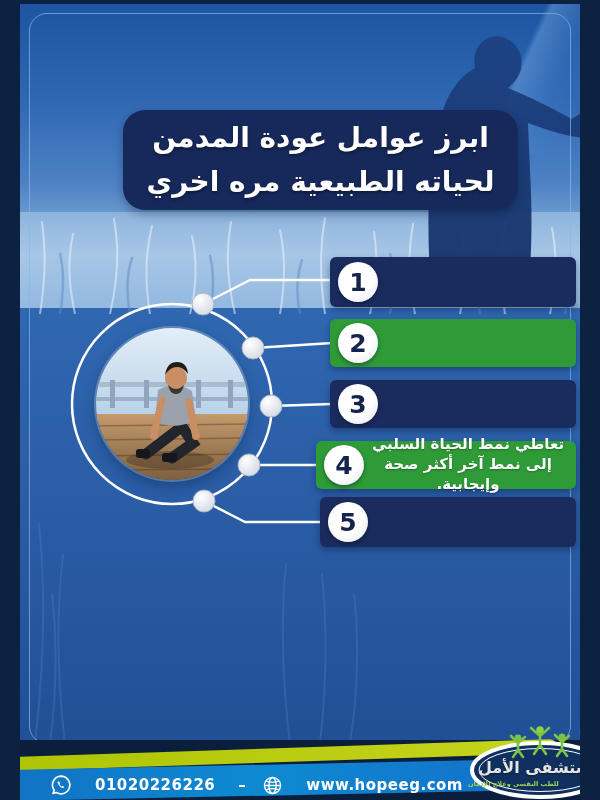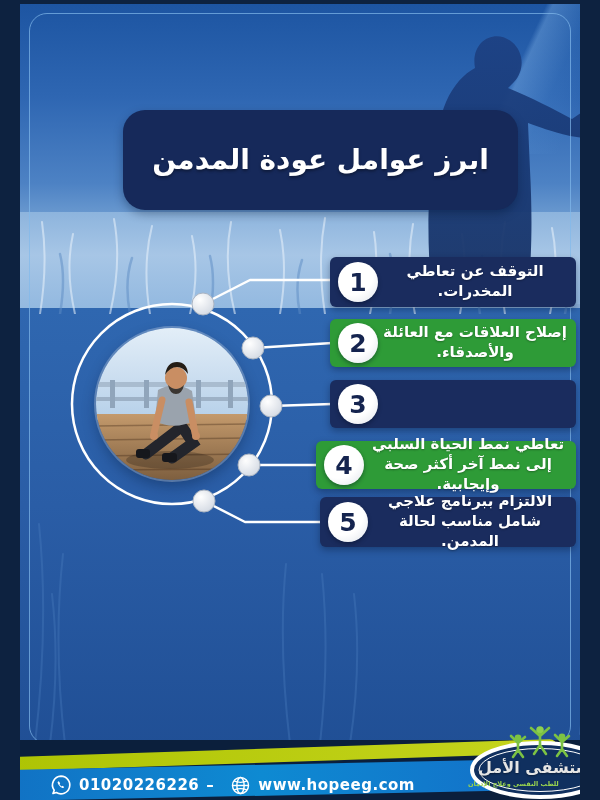--- a/index.html
+++ b/index.html
@@ -95,21 +95,21 @@
   }
   .contact-bar {
     position:absolute; left:-10px; top:766px; width:630px; height:31px;
     background:linear-gradient(90deg,#1172c4 0%,#0e8ad2 40%,#1565c4 100%);
     transform:rotate(-1.2deg); transform-origin:left center; z-index:7;
   }
   .contact-content {
     position:absolute; left:0; top:766px; width:600px; height:30px; z-index:8;
     display:flex; align-items:center; color:#ffffff;
   }
-  .phone-group, .web-group { display:flex; align-items:center; gap:7px;text-align:right; }
+  .phone-group, .web-group { display:flex; align-items:center; gap:23px;text-align:right; }
   .phone-group { margin-left:30px; }
   .web-group { margin-left:16px; }
   .contact-text { font-weight:bold; font-size:15px; letter-spacing:.5px; white-space:nowrap; }
   .footer-icon { display:block; }
   
   .logo {
     position:absolute; left:448px; top:718px; width:144px; height:78px; z-index:9;
   }
   .logo svg { position:absolute; left:0; top:0; }
   .logo-name {
@@ -186,20 +186,21 @@
       <path d="M330,430 q12,-80 4,-150"></path>
         <path d="M30,430 q10,-80 2,-150"></path>
         <path d="M575,300 q8,-60 2,-110"></path>
     </g>
   </svg>
 
   <div class="frame-line"></div>
 
   <div class="title-banner">
     <div class="title-line">ابرز عوامل عودة المدمن</div>
+    <div class="title-line">لحياته الطبيعية مره اخري</div>
   </div>
 
   <svg class="connectors" width="600" height="800" viewBox="0 0 600 800">
     <defs>
       <radialGradient id="dotGrad" cx="0.35" cy="0.3" r="0.9">
         <stop offset="0" stop-color="#ffffff"></stop>
           <stop offset="1" stop-color="#ccd3de"></stop>
       </radialGradient>
     </defs>
     <circle cx="152" cy="400" r="100" fill="none" stroke="#ffffff" stroke-width="2.5"></circle>
@@ -260,36 +261,33 @@
         <circle cx="100" cy="108" r="4" fill="#c98e63"></circle>
         <circle cx="80" cy="50" r="11" fill="#c98e63"></circle>
         <path d="M69,47 q2,-13 12,-13 q10,0 11,12 q-5,-7 -11,-7 q-7,0 -12,8 z" fill="#241d16"></path>
         <path d="M72,57 q8,8 16,0 q-2,9 -8,9 q-6,0 -8,-9 z" fill="#2a231c" opacity=".85"></path>
       </g>
     </svg>
   </div>
 
   <div class="banner navy b1">
     <div class="num-circle">1</div>
-    <div class="banner-text">التوقف عن تعاطي المخدرات.</div>
   </div>
   <div class="banner green b2">
     <div class="num-circle">2</div>
-    <div class="banner-text">إصلاح العلاقات مع العائلة والأصدقاء.</div>
   </div>
   <div class="banner navy b3">
     <div class="num-circle">3</div>
   </div>
   <div class="banner green b4">
     <div class="num-circle">4</div>
     <div class="banner-text">تعاطي نمط الحياة السلبي إلى نمط آخر أكثر صحة وإيجابية.</div>
   </div>
   <div class="banner navy b5">
     <div class="num-circle">5</div>
-    <div class="banner-text">الالتزام ببرنامج علاجي شامل مناسب لحالة المدمن.</div>
   </div>
 
   <div class="footer-base"></div>
   <div class="lime-stripe"></div>
   <div class="contact-bar"></div>
 
   <div class="contact-content">
     <div class="phone-group">
       <svg class="footer-icon" width="22" height="22" viewBox="0 0 22 22">
         <path d="M11,2.2 a8.8,8.8 0 1 1 -4.6,16.3 L3,19.5 l1.2,-3.3 A8.8,8.8 0 0 1 11,2.2 Z" fill="none" stroke="#ffffff" stroke-width="1.7" stroke-linejoin="round"></path>

